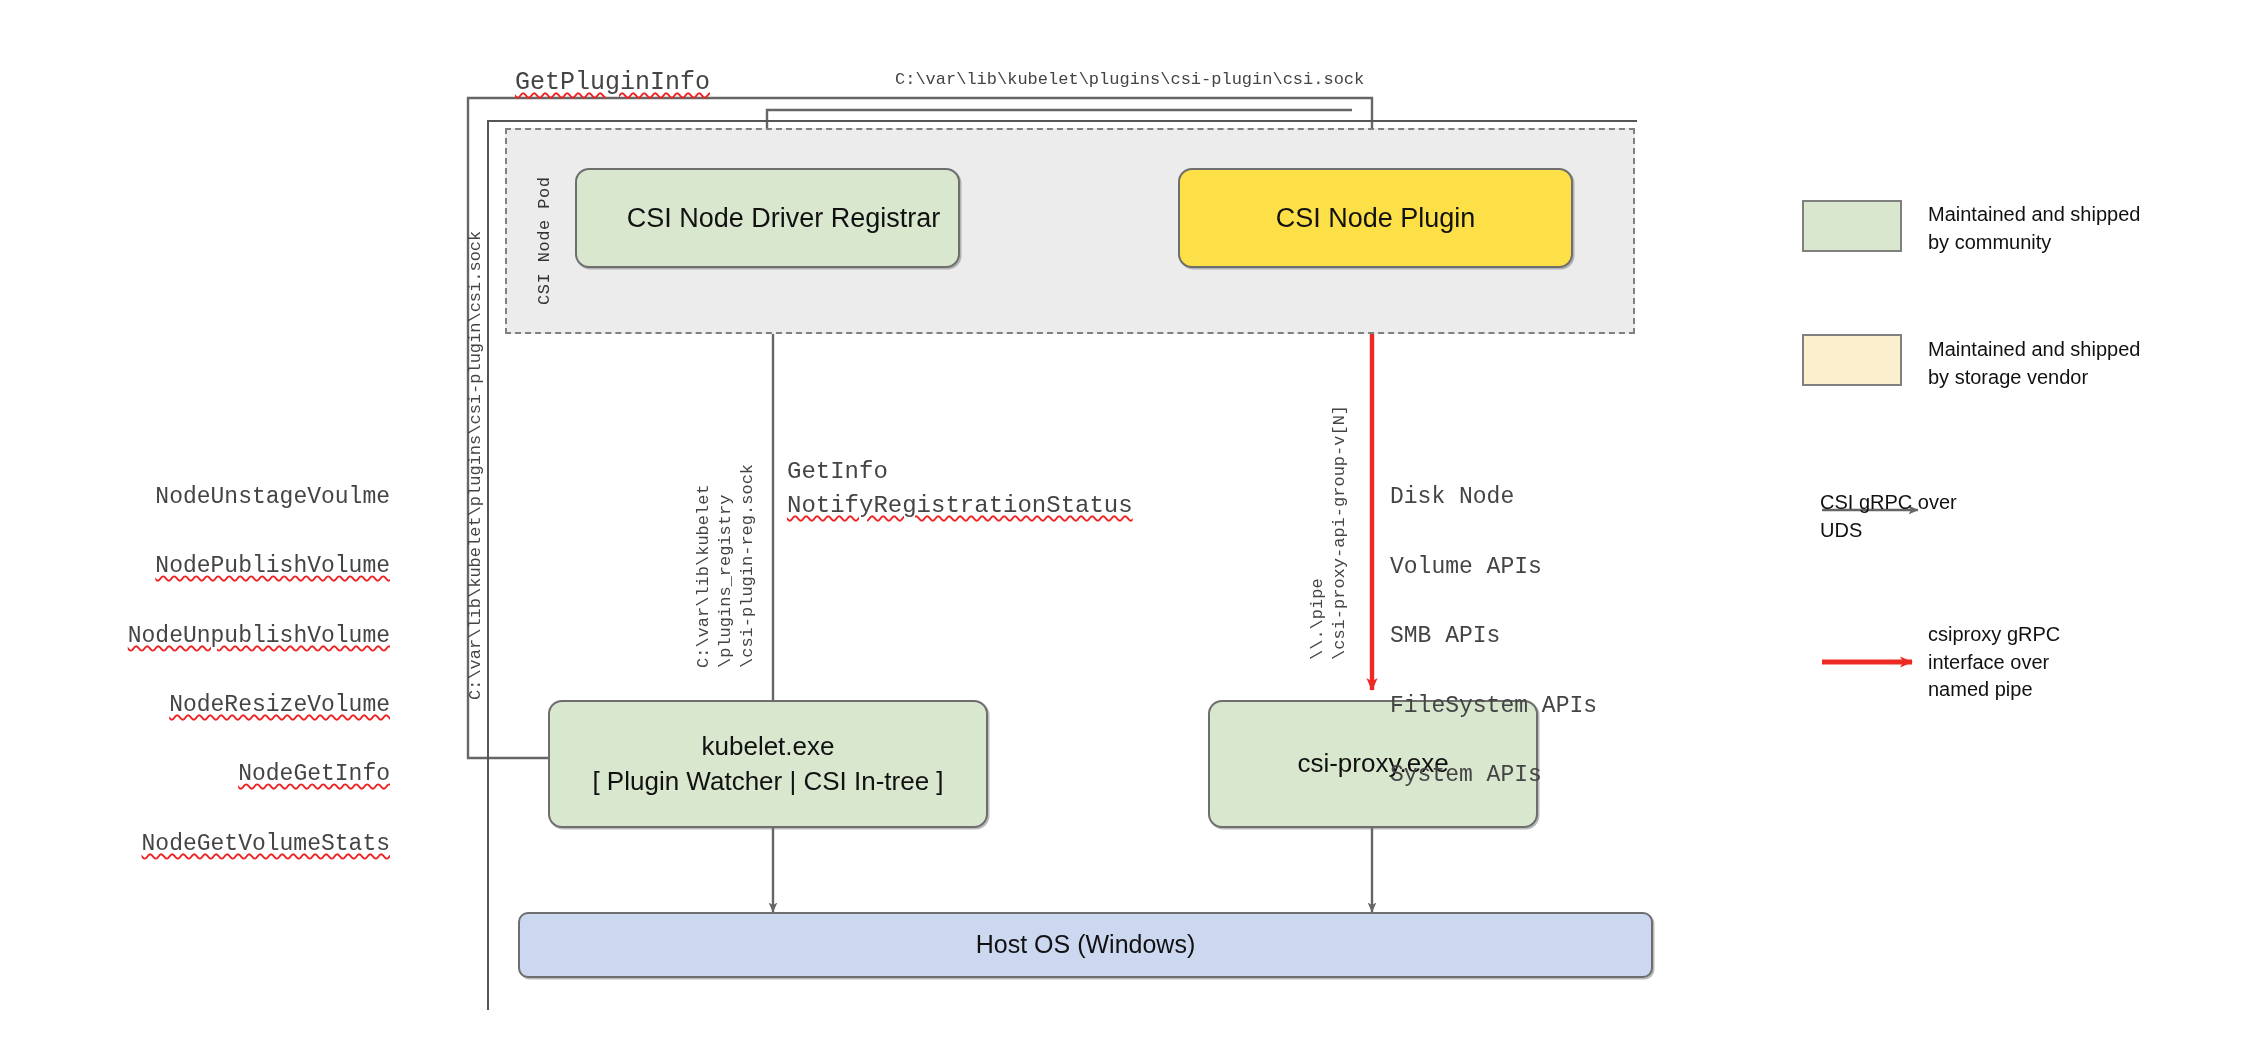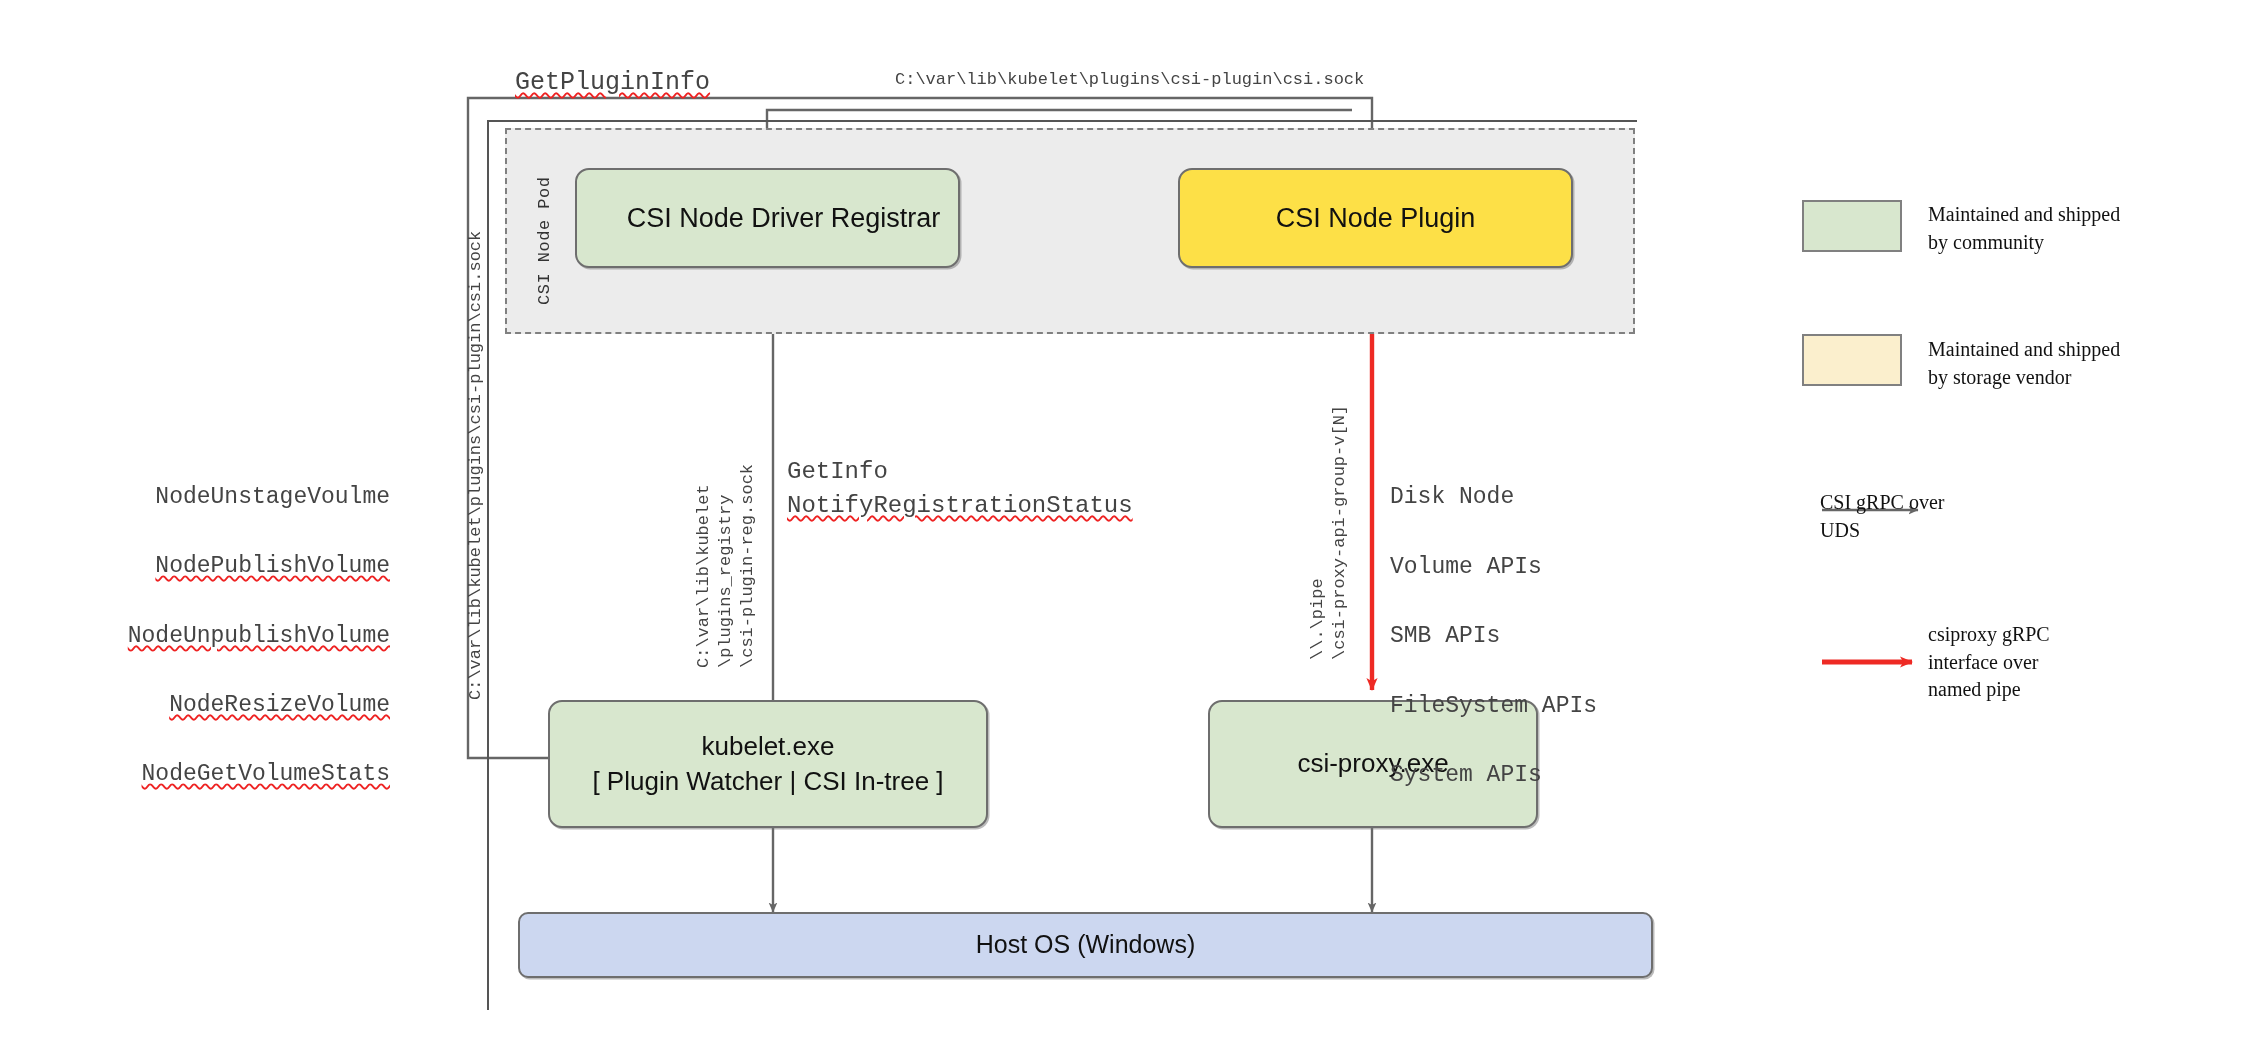--- a/index.html
+++ b/index.html
@@ -6,21 +6,21 @@
   body{
     width:2252px;height:1044px;position:relative;overflow:hidden;
     font-family:"Liberation Sans", sans-serif;
     -webkit-font-smoothing:antialiased;
   }
   .canvas{position:absolute;inset:0;}
   svg.layer{position:absolute;left:0;top:0;width:2252px;height:1044px;overflow:visible;}
 
   
   .mono{font-family:"Liberation Mono", monospace;}
-  .sans{font-family:Liberation Serif, serif;}
+  .sans{font-family:Liberation Sans, sans-serif;}
   .abs{position:absolute;white-space:pre;}
 
   
   .squig{
     text-decoration-line:underline;
     text-decoration-style:wavy;
     text-decoration-color:#ee2222;
     text-decoration-thickness:1.5px;
     text-underline-offset:3px;
   }
@@ -144,20 +144,21 @@
   <div class="abs mono squig" style="left:787px;top:492px;font-size:24px;color:#444;">NotifyRegistrationStatus</div>
 
   <div class="vert mono" style="left:1308px;top:660px;font-size:17px;color:#444;">\\.\pipe</div>
   <div class="vert mono" style="left:1330px;top:660px;font-size:17px;color:#444;">\csi-proxy-api-group-v[N]</div>
 
   <div class="abs" style="left:80px;top:445px;width:310px;text-align:right;">
     <div class="mono" style="font-size:23px;color:#444;line-height:1.45;">NodeUnstageVoulme</div>
     <div class="mono squig" style="font-size:23px;color:#444;line-height:1.45;">NodePublishVolume</div>
     <div class="mono squig" style="font-size:23px;color:#444;line-height:1.45;">NodeUnpublishVolume</div>
     <div class="mono squig" style="font-size:23px;color:#444;line-height:1.45;">NodeResizeVolume</div>
+    <div class="mono squig" style="font-size:23px;color:#444;line-height:1.45;">NodeGetInfo</div>
     <div class="mono squig" style="font-size:23px;color:#444;line-height:1.45;">NodeGetVolumeStats</div>
   </div>
 
   <div class="abs" style="left:1390px;top:445px;">
     <div class="mono" style="font-size:23px;color:#444;line-height:1.46;">Disk Node</div>
     <div class="mono" style="font-size:23px;color:#444;line-height:1.46;">Volume APIs</div>
     <div class="mono" style="font-size:23px;color:#444;line-height:1.46;">SMB APIs</div>
     <div class="mono" style="font-size:23px;color:#444;line-height:1.46;">FileSystem APIs</div>
     <div class="mono" style="font-size:23px;color:#444;line-height:1.46;">System APIs</div>
   </div>

